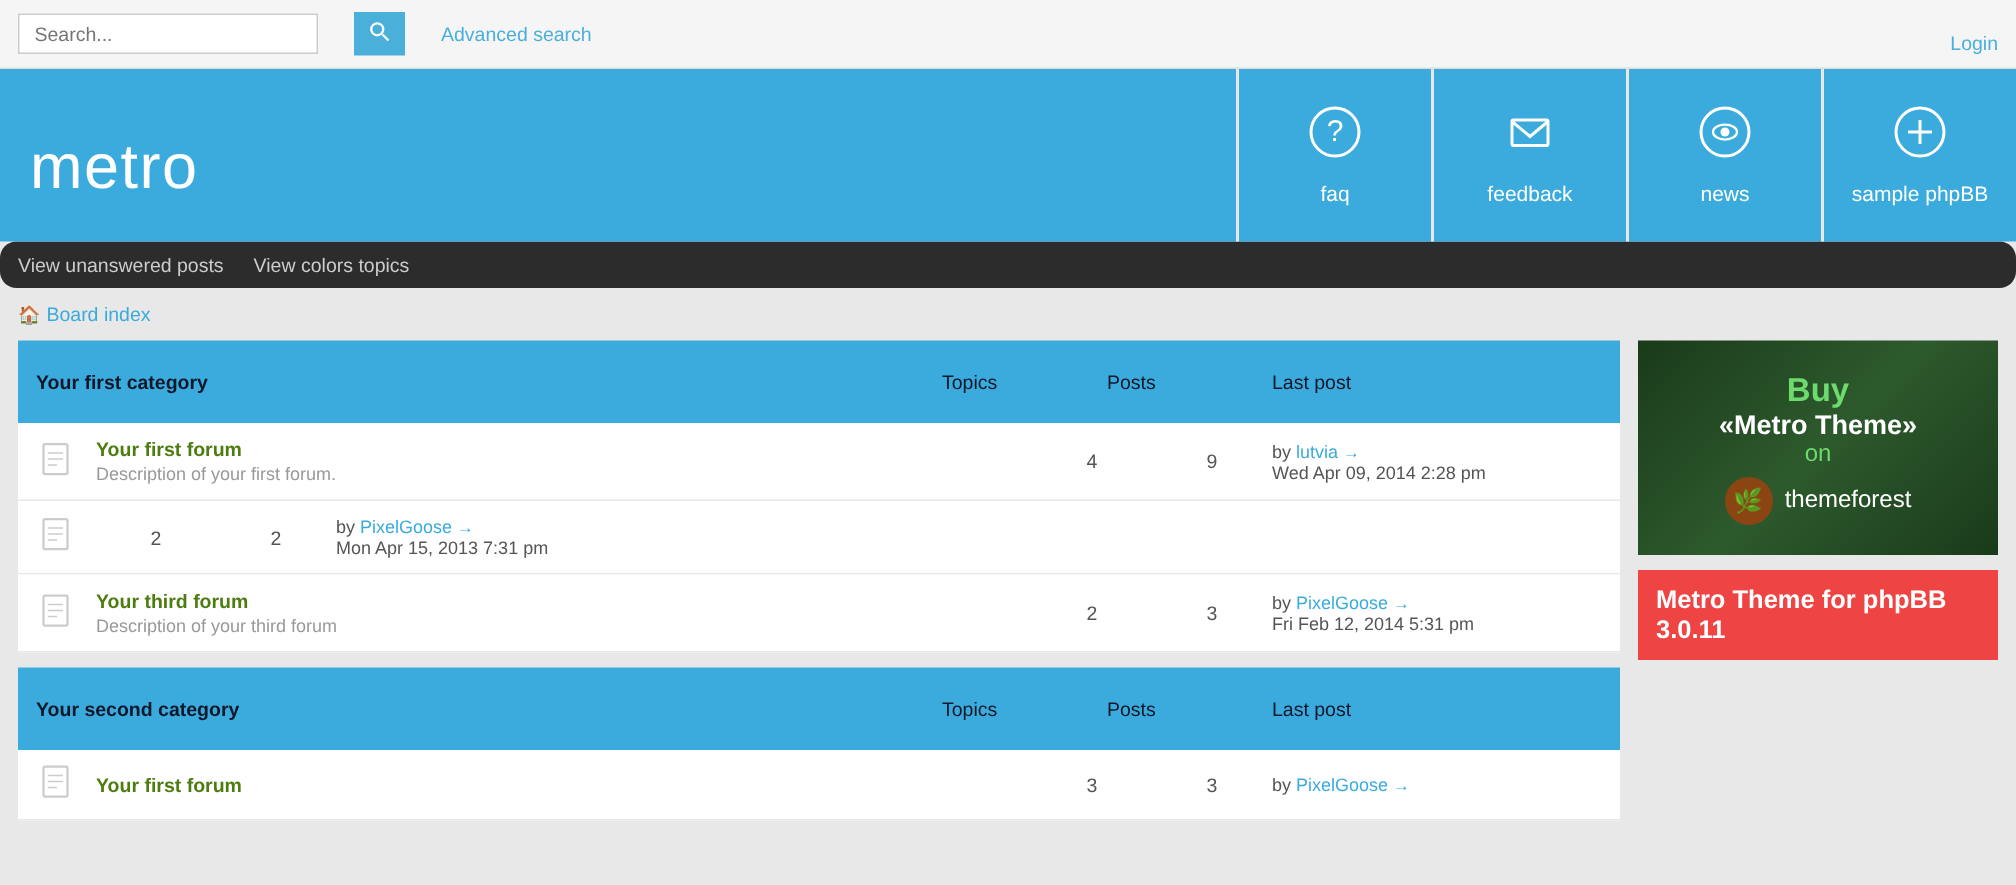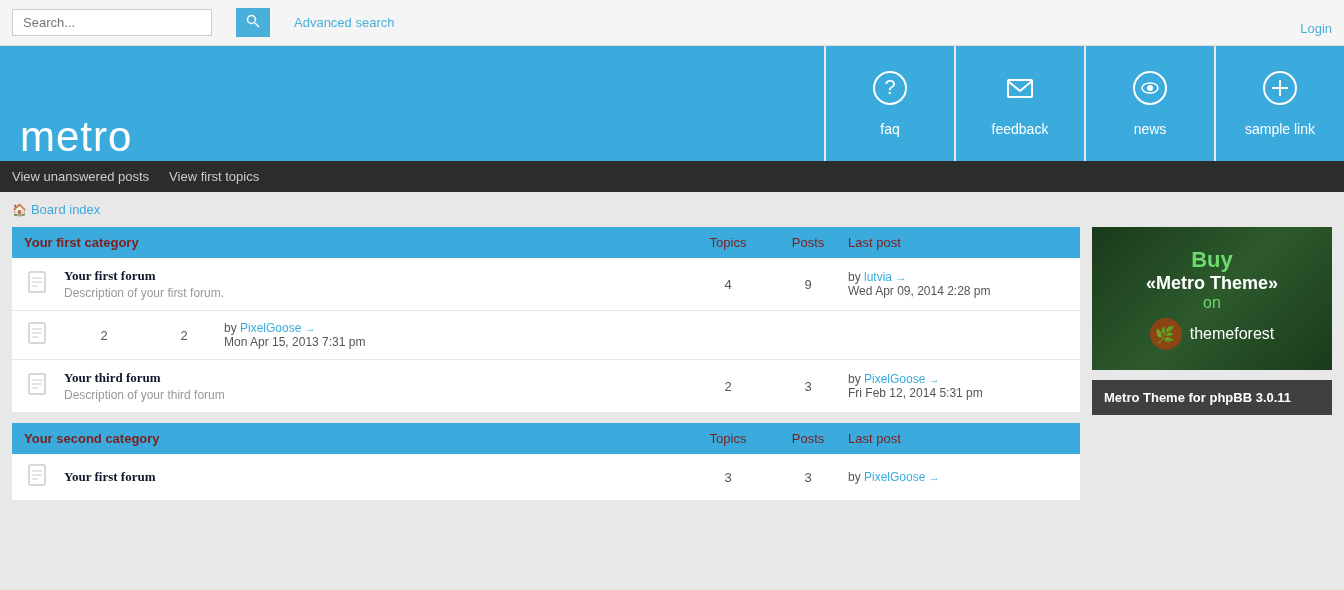--- a/index.html
+++ b/index.html
@@ -37,21 +37,21 @@
     
     .hero-area {
       display: flex;
       height: 115px;
     }
     .hero-logo {
       background: #3aabdc;
       flex: 1;
       display: flex;
       align-items: flex-end;
-      padding: 0 20px;
+      padding: 26px 20px;
     }
     .hero-logo span {
       color: white;
       font-size: 42px;
       font-weight: 300;
       letter-spacing: 1px;
     }
     .hero-tiles {
       display: flex;
     }
@@ -70,20 +70,21 @@
     }
     .hero-tile .tile-icon { font-size: 28px; }
     .hero-tile .tile-label { font-size: 14px; font-weight: 300; }
 
     
     .nav-bar {
       background: #2c2c2c;
       padding: 8px 12px;
       display: flex;
       gap: 20px;
+      border-radius: 11px;
     }
     .nav-bar a {
       color: #ccc;
       text-decoration: none;
       font-size: 13px;
     }
 
     
     .breadcrumb {
       padding: 10px 12px;
@@ -102,48 +103,49 @@
       padding: 0 12px 12px 12px;
     }
 
     
     .forum-area { flex: 1; }
 
     
     .category-block { margin-bottom: 10px; }
     .category-header {
       background: #3aabdc;
-      color: #7f1d1d;
-      padding: 8px 12px;
-      display: flex;
-      font-size: 13px;
+      color: #0f172a;
+      padding: 20px 12px;
+      display: flex;
+      font-size: 13px;
+      gap: 30px;
     }
     .category-header .cat-title { flex: 1; font-weight: bold; }
-    .category-header .cat-col { width: 80px; text-align: center; }
+    .category-header .cat-col { width: 80px; }
     .category-header .cat-col-last { width: 220px; }
 
     .forum-row {
       background: white;
       border-bottom: 1px solid #e8e8e8;
       padding: 10px 12px;
       display: flex;
       align-items: center;
     }
     .forum-icon {
       width: 30px;
       display: flex;
       align-items: center;
       justify-content: center;
       color: #bbb;
       font-size: 18px;
       margin-right: 10px;
       flex-shrink: 0;
     }
     .forum-info { flex: 1; }
-    .forum-title { color: #0f172a; font-size: 13px; font-weight: bold; text-decoration: none; font-family: Liberation Serif, serif; }
+    .forum-title { color: #4d7c0f; font-size: 13px; font-weight: bold; text-decoration: none; }
     .forum-desc { color: #999; font-size: 12px; margin-top: 2px; }
     .forum-topics { width: 80px; text-align: center; color: #555; }
     .forum-posts { width: 80px; text-align: center; color: #555; }
     .forum-lastpost { width: 220px; color: #555; font-size: 12px; }
     .forum-lastpost a { color: #3aabdc; text-decoration: none; }
     .arrow-icon { color: #3aabdc; font-size: 11px; }
 
     
     .sidebar { width: 240px; flex-shrink: 0; }
     .sidebar-ad {
@@ -170,24 +172,24 @@
       background: #8B4513;
       border-radius: 50%;
       display: flex;
       align-items: center;
       justify-content: center;
       font-size: 16px;
     }
     .tf-name { color: white; font-size: 16px; font-weight: normal; }
 
     .sidebar-info {
-      background: #404040;
+      background: #ef4444;
       color: white;
       padding: 10px 12px;
-      font-size: 13px;
+      font-size: 17px;
       font-weight: bold;
       margin-bottom: 6px;
     }
     .sidebar-text {
       background: white;
       padding: 10px 12px;
       font-size: 12px;
       color: #555;
       line-height: 1.5;
     }
@@ -249,28 +251,28 @@
       <div class="tile-label">news</div>
     </a>
     <a class="hero-tile" href="#">
       <div class="tile-icon">
         <svg width="36" height="36" viewBox="0 0 36 36" fill="none">
           <circle cx="18" cy="18" r="16" stroke="white" stroke-width="2"></circle>
           <line x1="18" y1="10" x2="18" y2="26" stroke="white" stroke-width="2"></line>
           <line x1="10" y1="18" x2="26" y2="18" stroke="white" stroke-width="2"></line>
         </svg>
       </div>
-      <div class="tile-label">sample link</div>
+      <div class="tile-label">sample phpBB</div>
     </a>
   </div>
 </div>
 
 <div class="nav-bar">
   <a href="#">View unanswered posts</a>
-  <a href="#">View first topics</a>
+  <a href="#">View colors topics</a>
 </div>
 
 <div class="breadcrumb">
   <span class="breadcrumb-icon">🏠</span>
   <a href="#">Board index</a>
 </div>
 
 <div class="main-layout">
 
   <div class="forum-area">

